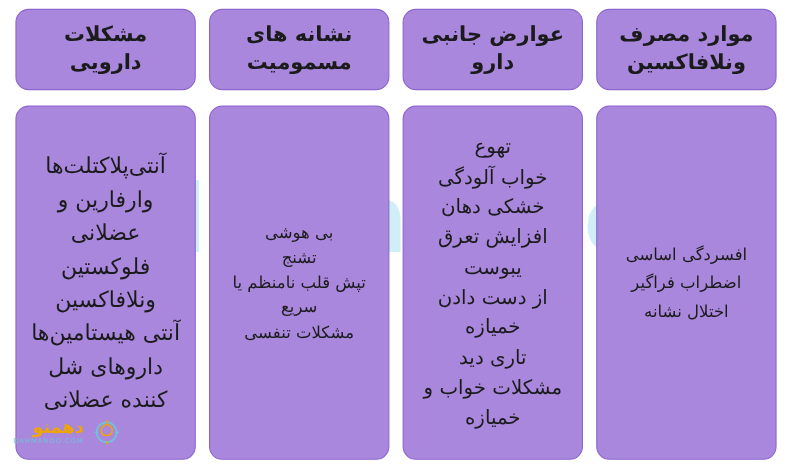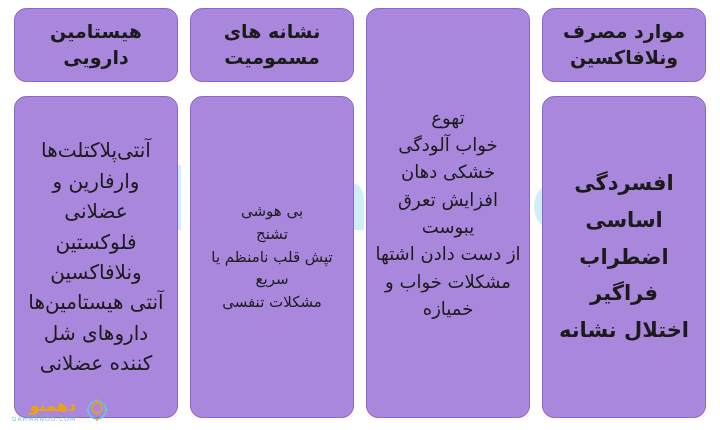--- a/index.html
+++ b/index.html
@@ -29,21 +29,21 @@
     opacity: 0.75;
     font-family: "DejaVu Sans", "Liberation Sans", sans-serif;
     pointer-events: none;
     user-select: none;
     z-index: 0;
   }
 
   #watermark-logo {
     position: absolute;
     left: 12px;
-    bottom: 5px;
+    bottom: 22px;
     display: flex;
     align-items: center;
     gap: 6px;
     z-index: 3;
     pointer-events: none;
   }
   #watermark-logo .logo-mark {
     width: 30px;
     height: 30px;
     position: relative;
@@ -125,68 +125,70 @@
   }
 
   .item-list li {
     line-height: 1.52;
   }
 
   
   .col-interactions .item-list li { font-size: 20px; }
   .col-toxicity   .item-list li { font-size: 15px; }
   .col-sideeffects .item-list li { font-size: 18px; }
-  .col-uses       .item-list li { font-size: 21px; line-height: 1.75; font-weight: bold; }
+  .col-uses       .item-list li { font-size: 15px; line-height: 1.75; }
 </style>
 </head>
 <body>
 
 <div id="watermark-text">deshamo</div>
 
 <div class="board">
 
   <div class="column col-uses">
     <div class="card card-header">موارد مصرف ونلافاکسین</div>
     <div class="card card-body">
       <ul class="item-list">
         <li>افسردگی اساسی</li>
         <li>اضطراب فراگیر</li>
         <li>اختلال نشانه</li>
       </ul>
     </div>
   </div>
 
   <div class="column col-sideeffects">
+    <div class="card card-header">عوارض جانبی دارو</div>
     <div class="card card-body">
       <ul class="item-list">
         <li>تهوع</li>
         <li>خواب آلودگی</li>
         <li>خشکی دهان</li>
         <li>افزایش تعرق</li>
         <li>یبوست</li>
-        <li>از دست دادن اشتها</li>
+        <li>از دست دادن خمیازه</li>
+        <li>تاری دید</li>
         <li>مشکلات خواب و خمیازه</li>
       </ul>
     </div>
   </div>
 
   <div class="column col-toxicity">
     <div class="card card-header">نشانه های مسمومیت</div>
     <div class="card card-body">
       <ul class="item-list">
         <li>بی هوشی</li>
         <li>تشنج</li>
         <li>تپش قلب نامنظم یا سریع</li>
         <li>مشکلات تنفسی</li>
       </ul>
     </div>
   </div>
 
   <div class="column col-interactions">
-    <div class="card card-header">هیستامین دارویی</div>
+    <div class="card card-header">مشکلات دارویی</div>
     <div class="card card-body">
       <ul class="item-list">
         <li>آنتی‌پلاکتلت‌ها</li>
         <li>وارفارین و عضلانی</li>
         <li>فلوکستین</li>
         <li>ونلافاکسین</li>
         <li>آنتی هیستامین‌ها</li>
         <li>داروهای شل کننده عضلانی</li>
       </ul>
     </div>

